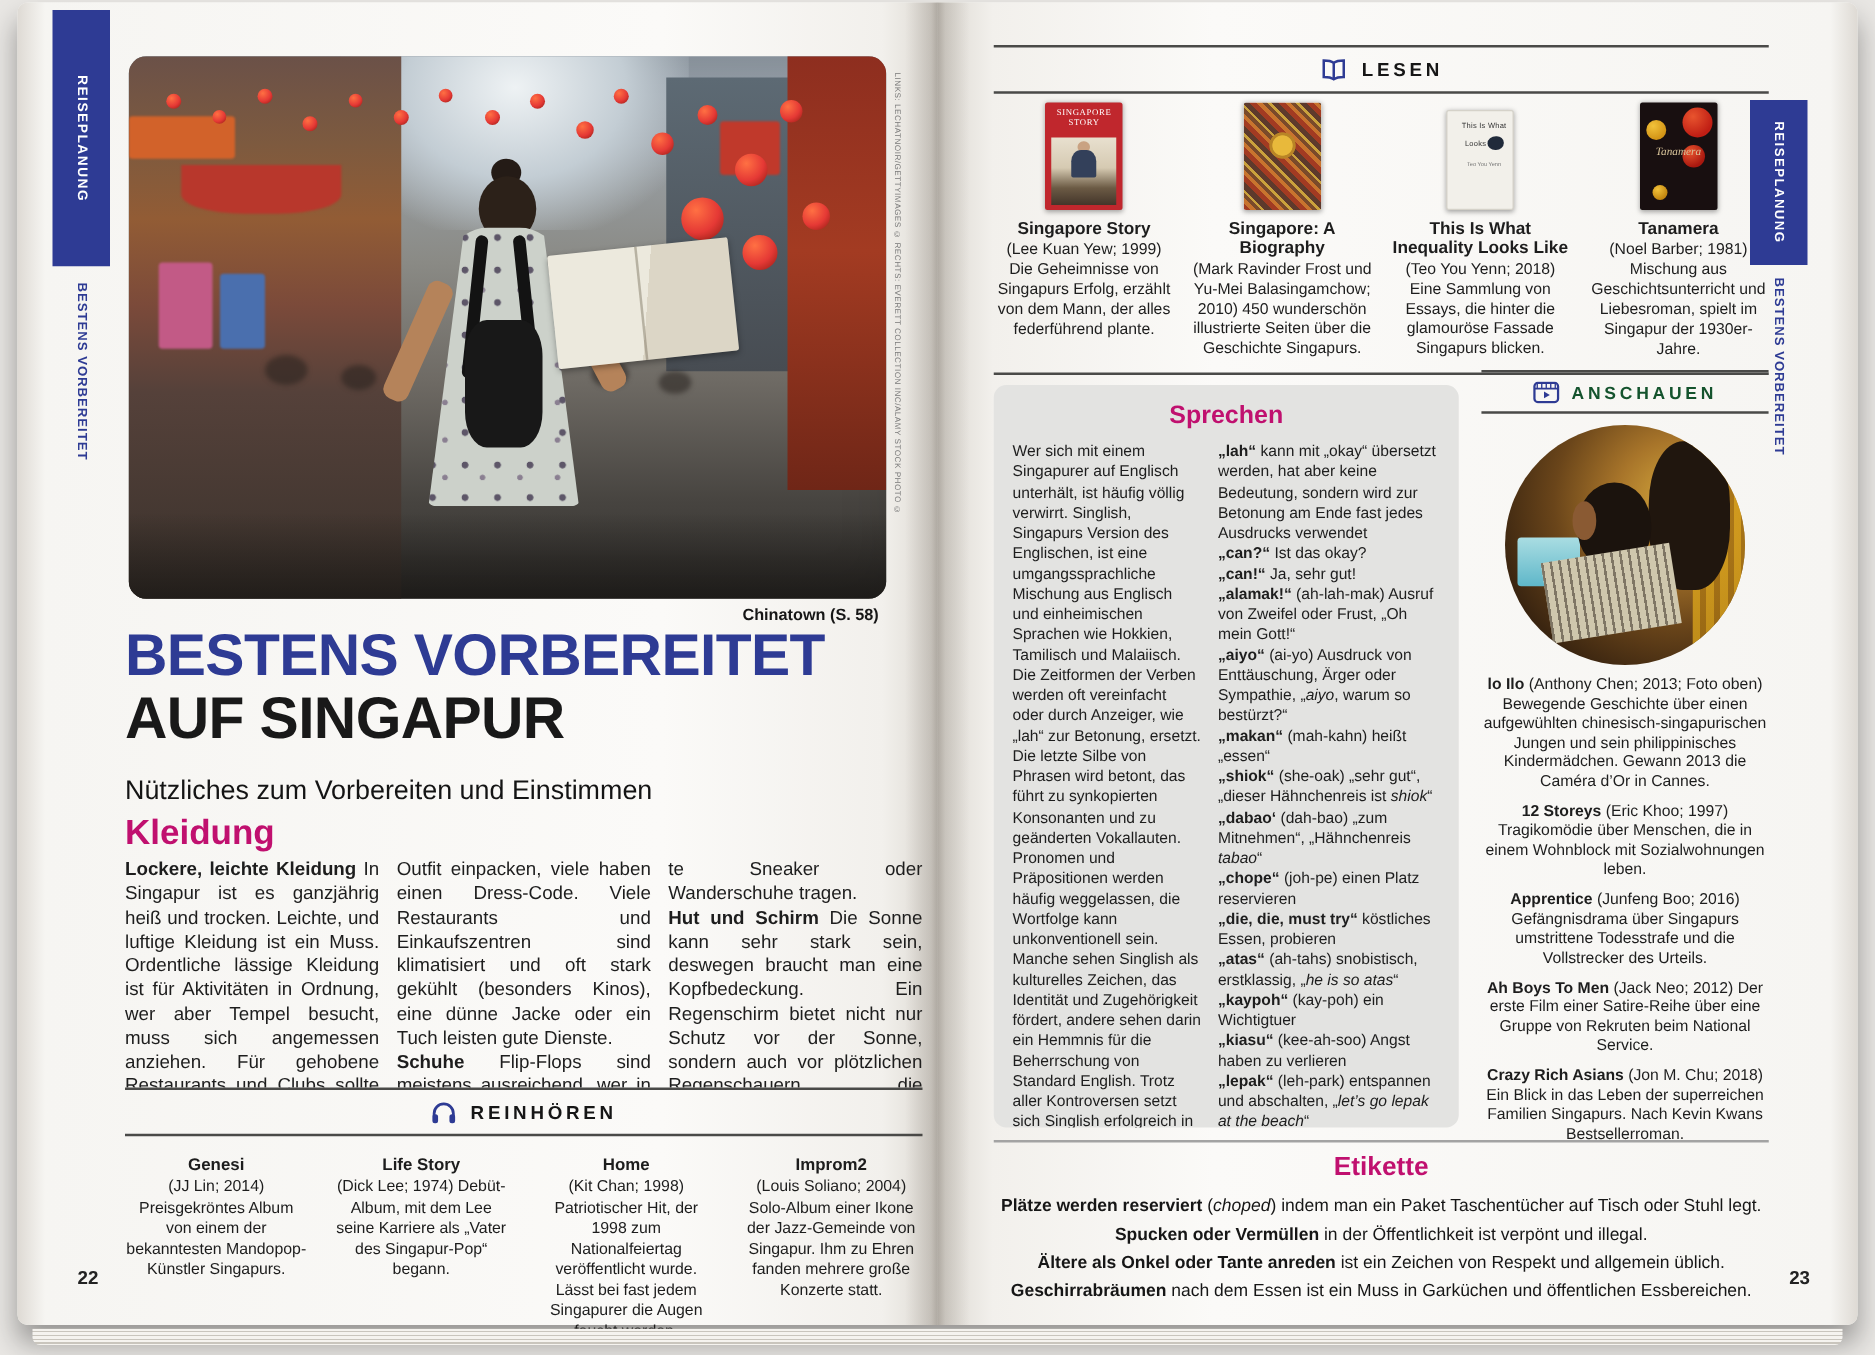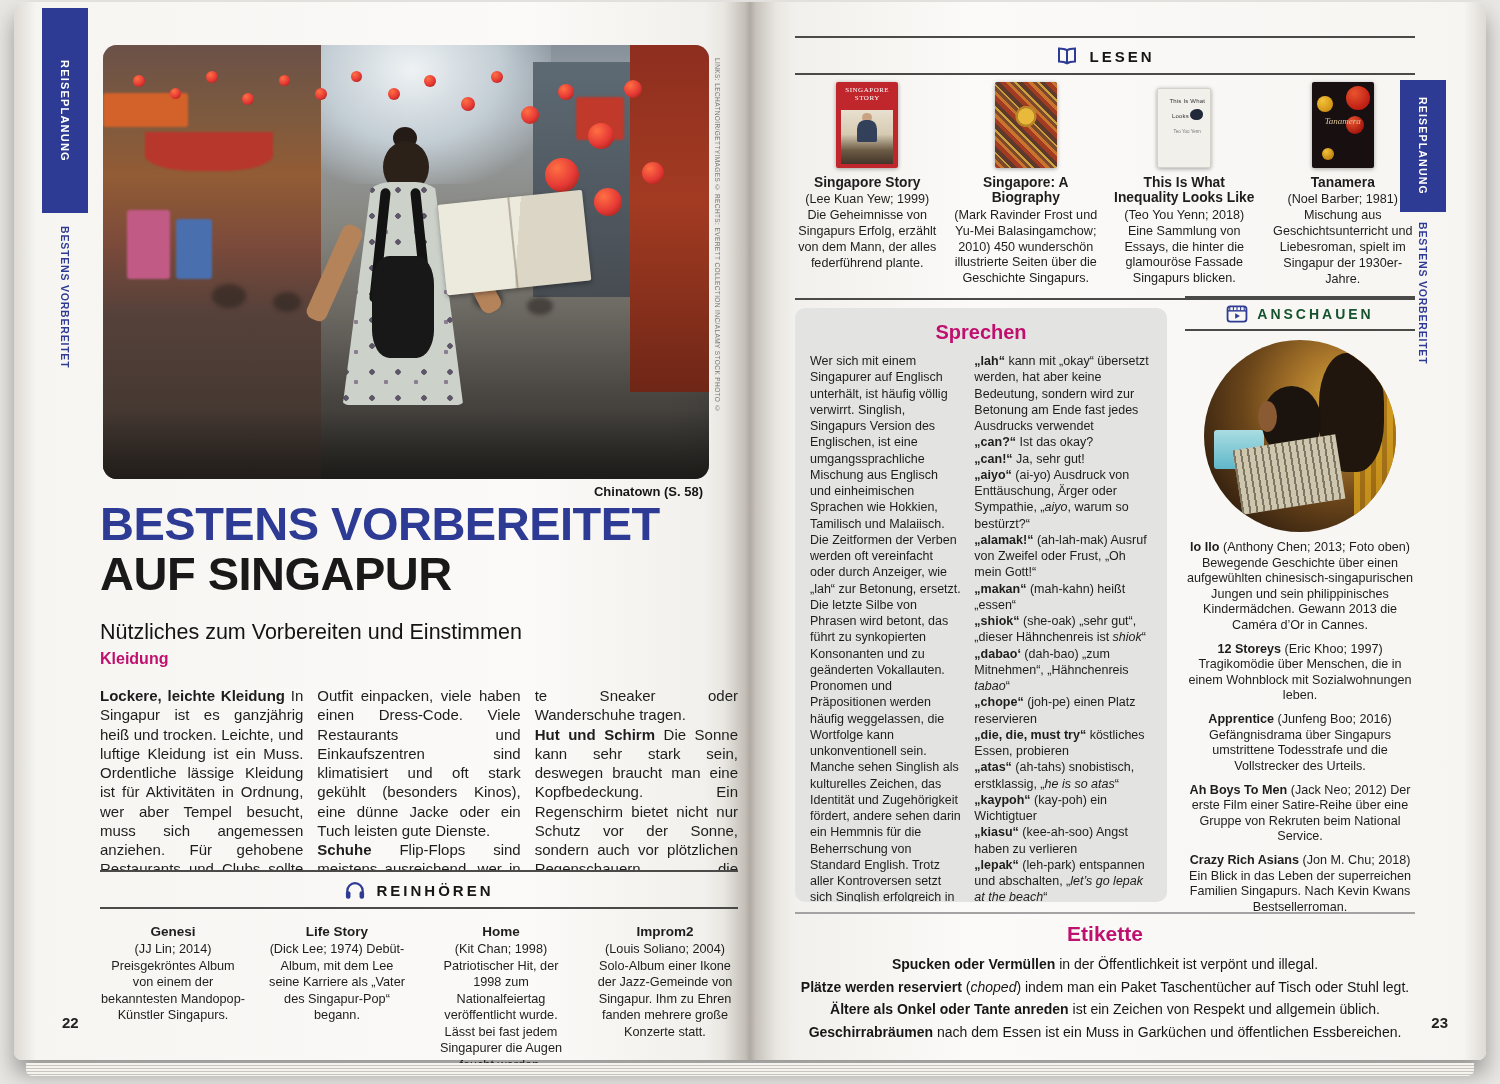--- a/index.html
+++ b/index.html
@@ -77,21 +77,21 @@
   .map::after { content:""; position:absolute; left:48%; top:0; width:2px; height:100%; background:rgba(120,110,90,.45); }
 
   .credit { position:absolute; left:714px; top:58px; height:420px; writing-mode:vertical-rl;
     font-size:6.5px; letter-spacing:.4px; color:#7a7a7a; }
   .caption { position:absolute; left:403px; top:484px; width:300px; text-align:right;
     font-size:13px; font-weight:700; color:#161616; }
   .headline { position:absolute; left:100px; top:499px; width:628px; line-height:1.06;
     font-weight:800; font-size:47px; letter-spacing:-.5px; }
   .hl1 { color:#2e3b94; } .hl2 { color:#191919; }
   .subtitle { position:absolute; left:100px; top:620px; width:620px; font-size:21.5px; color:#141414; }
-  .kl-title { position:absolute; left:100px; top:650px; font-size:16px; font-weight:700; color:#c0106f; }
+  .kl-title { position:absolute; left:100px; top:650px; font-size:28px; font-weight:700; color:#c0106f; }
   .cols { position:absolute; left:100px; top:686px; width:638px; height:184px; display:flex; gap:14px; overflow:hidden; }
   .col { flex:1; font-size:15px; line-height:1.285; text-align:justify; color:#1d1d1d; }
 
   .reinhoeren { position:absolute; left:100px; top:870px; width:638px; }
   .albums { position:absolute; left:100px; top:924px; width:638px; display:flex; gap:18px; }
   .album { flex:1; text-align:center; }
   .album .ttl { font-weight:700; font-size:13.5px; margin-bottom:2px; }
   .album .txt { font-size:12.7px; line-height:1.3; }
 
   .pagenum { position:absolute; font-size:15px; font-weight:700; color:#222; }
@@ -335,22 +335,22 @@
   <div class="rule books-rule"></div>
 
   <div class="sprechen">
     <div class="sp-title">Sprechen</div>
     <div class="sp-cols">
       <div class="sp-c1">Wer sich mit einem Singapurer auf Englisch unterhält, ist häufig völlig verwirrt. Singlish, Singapurs Version des Englischen, ist eine umgangssprachliche Mischung aus Englisch und einheimischen Sprachen wie Hokkien, Tamilisch und Malaiisch. Die Zeitformen der Verben werden oft vereinfacht oder durch Anzeiger, wie „lah“ zur Betonung, ersetzt. Die letzte Silbe von Phrasen wird betont, das führt zu synkopierten Konsonanten und zu geänderten Vokallauten. Pronomen und Präpositionen werden häufig weggelassen, die Wortfolge kann unkonventionell sein. Manche sehen Singlish als kulturelles Zeichen, das Identität und Zugehörigkeit fördert, andere sehen darin ein Hemmnis für die Beherrschung von Standard English. Trotz aller Kontroversen setzt sich Singlish erfolgreich in Alltagsgesprächen, Literatur und Medien durch.</div>
       <div class="sp-c2">
         <div class="sp-entry"><span style="font-weight: 700;">„lah“</span><span> kann mit „okay“ übersetzt werden, hat aber keine Bedeutung, sondern wird zur Betonung am Ende fast jedes Ausdrucks verwendet</span></div>
         <div class="sp-entry"><span style="font-weight: 700;">„can?“</span><span> Ist das okay?</span></div>
         <div class="sp-entry"><span style="font-weight: 700;">„can!“</span><span> Ja, sehr gut!</span></div>
+        <div class="sp-entry"><span style="font-weight: 700;">„alamak!“</span><span> (ah-lah-mak) Ausruf von Zweifel oder Frust, „Oh mein Gott!“</span></div>
         <div class="sp-entry"><span style="font-weight: 700;">„aiyo“</span><span> (ai-yo) Ausdruck von Enttäuschung, Ärger oder Sympathie, „</span><span style="font-style: italic;">aiyo</span><span>, warum so bestürzt?“</span></div>
-        <div class="sp-entry"><span style="font-weight: 700;">„alamak!“</span><span> (ah-lah-mak) Ausruf von Zweifel oder Frust, „Oh mein Gott!“</span></div>
         <div class="sp-entry"><span style="font-weight: 700;">„makan“</span><span> (mah-kahn) heißt „essen“</span></div>
         <div class="sp-entry"><span style="font-weight: 700;">„shiok“</span><span> (she-oak) „sehr gut“, „dieser Hähnchenreis ist </span><span style="font-style: italic;">shiok</span><span>“</span></div>
         <div class="sp-entry"><span style="font-weight: 700;">„dabao‘</span><span> (dah-bao) „zum Mitnehmen“, „Hähnchenreis </span><span style="font-style: italic;">tabao</span><span>“</span></div>
         <div class="sp-entry"><span style="font-weight: 700;">„chope“</span><span> (joh-pe) einen Platz reservieren</span></div>
         <div class="sp-entry"><span style="font-weight: 700;">„die, die, must try“</span><span> köstliches Essen, probieren</span></div>
         <div class="sp-entry"><span style="font-weight: 700;">„atas“</span><span> (ah-tahs) snobistisch, erstklassig, „</span><span style="font-style: italic;">he is so atas</span><span>“</span></div>
         <div class="sp-entry"><span style="font-weight: 700;">„kaypoh“</span><span> (kay-poh) ein Wichtigtuer</span></div>
         <div class="sp-entry"><span style="font-weight: 700; text-align: right;">„kiasu“</span><span> (kee-ah-soo) Angst haben zu verlieren</span></div>
         <div class="sp-entry"><span style="font-weight: 700;">„lepak“</span><span> (leh-park) entspannen und abschalten, „</span><span style="font-style: italic;">let’s go lepak at the beach</span><span>“</span></div>
       </div>
@@ -381,22 +381,22 @@
       <div class="movie"><span style="font-weight: 700;">lo Ilo</span><span> (Anthony Chen; 2013; Foto oben) Bewegende Geschichte über einen aufgewühlten chinesisch-singapurischen Jungen und sein philippinisches Kindermädchen. Gewann 2013 die Caméra d’Or in Cannes.</span></div>
       <div class="movie"><span style="font-weight: 700;">12 Storeys</span><span> (Eric Khoo; 1997) Tragikomödie über Menschen, die in einem Wohnblock mit Sozialwohnungen leben.</span></div>
       <div class="movie"><span style="font-weight: 700;">Apprentice</span><span> (Junfeng Boo; 2016) Gefängnisdrama über Singapurs umstrittene Todesstrafe und die Vollstrecker des Urteils.</span></div>
       <div class="movie"><span style="font-weight: 700;">Ah Boys To Men</span><span> (Jack Neo; 2012) Der erste Film einer Satire-Reihe über eine Gruppe von Rekruten beim National Service.</span></div>
       <div class="movie"><span style="font-weight: 700;">Crazy Rich Asians</span><span> (Jon M. Chu; 2018) Ein Blick in das Leben der superreichen Familien Singapurs. Nach Kevin Kwans Bestsellerroman.</span></div>
     </div>
   </div>
 
   <div class="etikette">
     <div class="et-title">Etikette</div>
+    <div class="et-line"><span style="font-weight: 700;">Plätze werden reserviert</span><span> (</span><span style="font-style: italic;">choped</span><span>) indem man ein Paket Taschentücher auf Tisch oder Stuhl legt.</span></div>
     <div class="et-line"><span style="font-weight: 700;">Spucken oder Vermüllen</span><span> in der Öffentlichkeit ist verpönt und illegal.</span></div>
-    <div class="et-line"><span style="font-weight: 700;">Plätze werden reserviert</span><span> (</span><span style="font-style: italic;">choped</span><span>) indem man ein Paket Taschentücher auf Tisch oder Stuhl legt.</span></div>
     <div class="et-line"><span style="font-weight: 700;">Ältere als Onkel oder Tante anreden</span><span> ist ein Zeichen von Respekt und allgemein üblich.</span></div>
     <div class="et-line"><span style="font-weight: 700;">Geschirrabräumen</span><span> nach dem Essen ist ein Muss in Garküchen und öffentlichen Essbereichen.</span></div>
   </div>
 
   <div class="pagenum pn-r">23</div>
 
   <div class="tab" style="left:1400px;top:80px;width:46px;height:132px;">
     <span class="vtxt white" style="font-size:10.5px;">REISEPLANUNG</span>
   </div>
   <div class="subtab" style="left:1400px;top:222px;width:46px;height:220px;">

